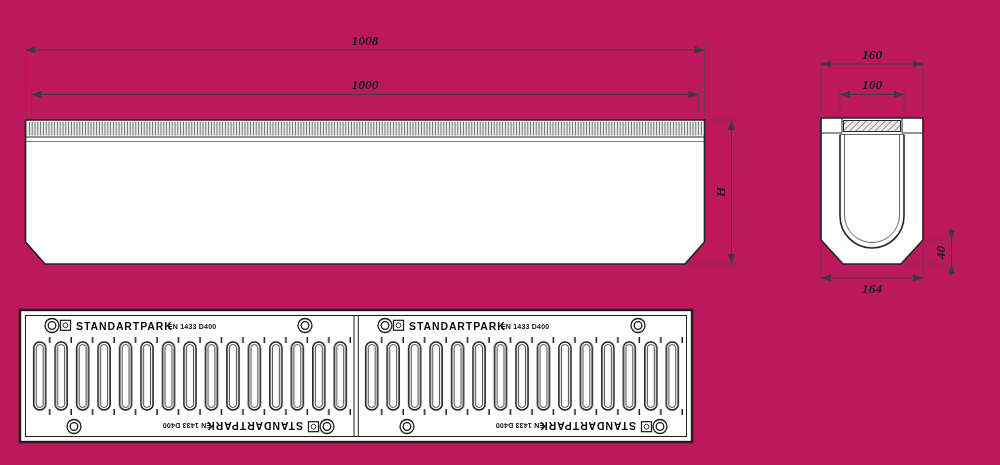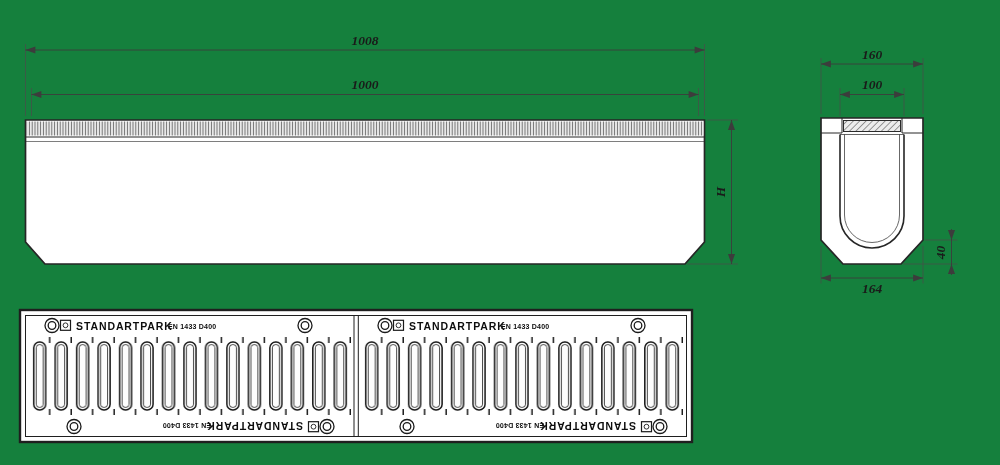--- a/index.html
+++ b/index.html
@@ -1,16 +1,16 @@
 <!DOCTYPE html>
 <html><head>
 <meta charset="utf-8">
 <style>
   html,body{margin:0;padding:0;background:#f6f6f6;}
-  .canvas{position:relative;width:1000px;height:465px;background:#15803d;overflow:hidden;
+  .canvas{position:relative;width:1000px;height:465px;background:#be185d;overflow:hidden;
           font-family:"Liberation Sans",sans-serif;}
   svg{display:block}
   .ol{fill:#ffffff;stroke:#262626;stroke-width:1.7;stroke-linejoin:miter}
   .ln{stroke:#262626;fill:none}
   .ext{stroke:#4a4a4a;stroke-width:0.7;fill:none}
   .dml{stroke:#3c3c3c;stroke-width:0.9;fill:none}
   text.dimt{font:italic 600 13.5px "Liberation Serif",serif;fill:#1a1a1a;text-anchor:middle}
   text.brand{font:700 10.5px "Liberation Sans",sans-serif;letter-spacing:.9px;fill:#0d0d0d}
   text.std{font:700 7px "Liberation Sans",sans-serif;letter-spacing:.2px;fill:#0d0d0d}
   .bolt circle{fill:#ffffff;stroke:#1a1a1a;stroke-width:1.3}

